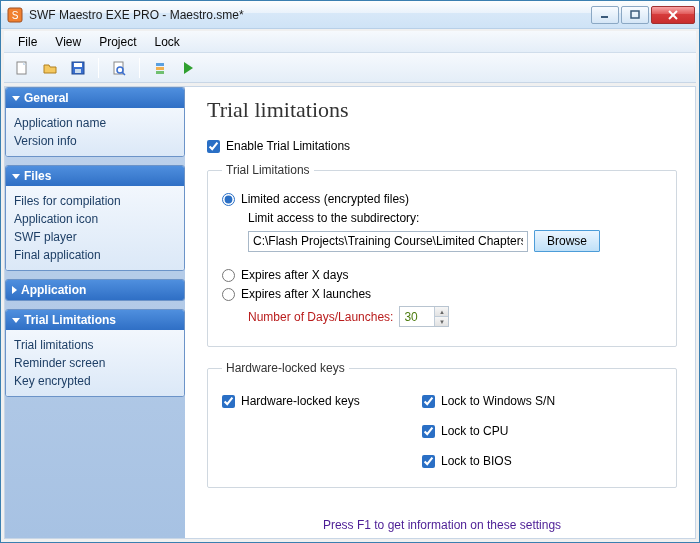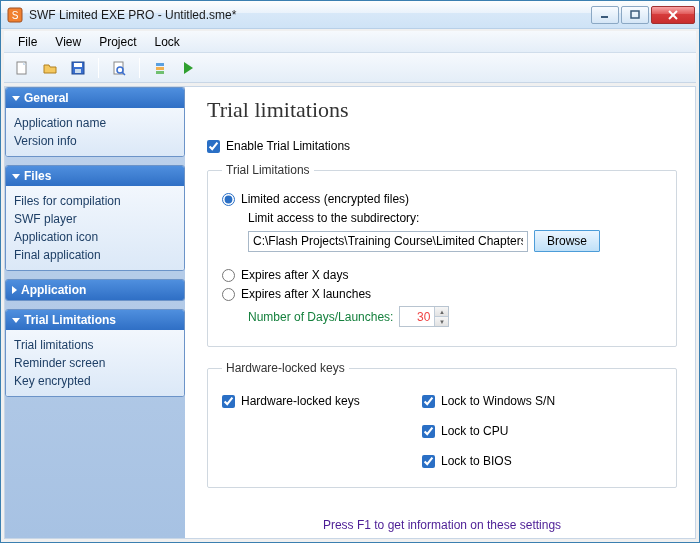--- a/index.html
+++ b/index.html
@@ -196,34 +196,34 @@
   .btn {
     height: 22px;
     padding: 0 12px;
     background: linear-gradient(to bottom, #eaf5ff, #bfe0f8);
     border: 1px solid #4c9cd8;
     border-radius: 1px;
     color: #000;
     font-size: 12px;
     cursor: default;
   }
-  .disabled-text { color: #15803d; }
+  .disabled-text { color: #b91c1c; }
   .spinner-wrap {
     display: inline-flex;
     border: 1px solid #b8c4d0;
     height: 21px;
     background: #fff;
   }
   .spinner-wrap input {
     width: 34px;
     border: none;
-    text-align: right;
+    text-align: left;
     padding: 2px 4px;
     font-size: 12px;
-    color: #ef4444;
+    color: #4d7c0f;
     background: #fff;
   }
   .spinner-btns {
     display: flex; flex-direction: column;
     width: 14px; border-left: 1px solid #c0ccd8;
   }
   .spinner-btns div {
     flex:1; display:flex; align-items:center; justify-content:center;
     font-size: 6px; color:#666; background: linear-gradient(#f6f6f6,#e2e2e2);
     border-bottom:1px solid #c0ccd8;
@@ -249,21 +249,21 @@
 
 <div class="window">
 
   <div class="titlebar">
     <span class="app-icon">
       <svg width="16" height="16" viewBox="0 0 16 16">
         <rect x="1" y="1" width="14" height="14" rx="2" fill="#f08030" stroke="#a05020"></rect>
         <text x="8" y="12" font-size="10" text-anchor="middle" fill="#fff" font-family="Arial">S</text>
       </svg>
     </span>
-    <span class="title-text">SWF Limited EXE PRO - Untitled.sme*</span>
+    <span class="title-text">SWF Maestro EXE PRO - Maestro.sme*</span>
     <div class="winbtns">
       <div class="winbtn">
         <svg width="10" height="10">
             <line x1="1" y1="7" x2="8" y2="7" stroke="#3a5a7a" stroke-width="2"></line>
           </svg>
       </div>
       <div class="winbtn">
         <svg width="10" height="10">
             <rect x="1" y="1" width="8" height="7" fill="none" stroke="#3a5a7a" stroke-width="1.5"></rect>
           </svg>
@@ -341,22 +341,22 @@
         </div>
       </div>
 
       <div class="side-group">
         <div class="side-header">
           <span class="chev"></span>
           <span>Files</span>
         </div>
         <div class="side-body">
           <span class="side-link">Files for compilation</span>
+          <span class="side-link">Application icon</span>
           <span class="side-link">SWF player</span>
-          <span class="side-link">Application icon</span>
           <span class="side-link">Final application</span>
         </div>
       </div>
 
       <div class="side-group collapsed">
         <div class="side-header">
           <span style="width:0;height:0;border-top:4px solid transparent;border-bottom:4px solid transparent;border-left:5px solid #fff;"></span>
           <span>Application</span>
         </div>
       </div>

